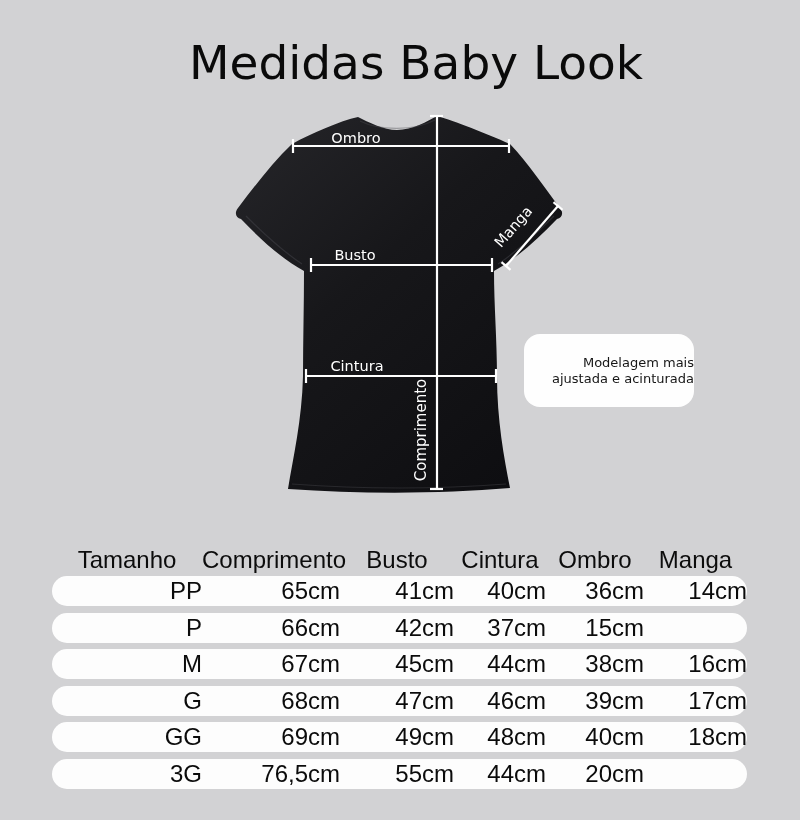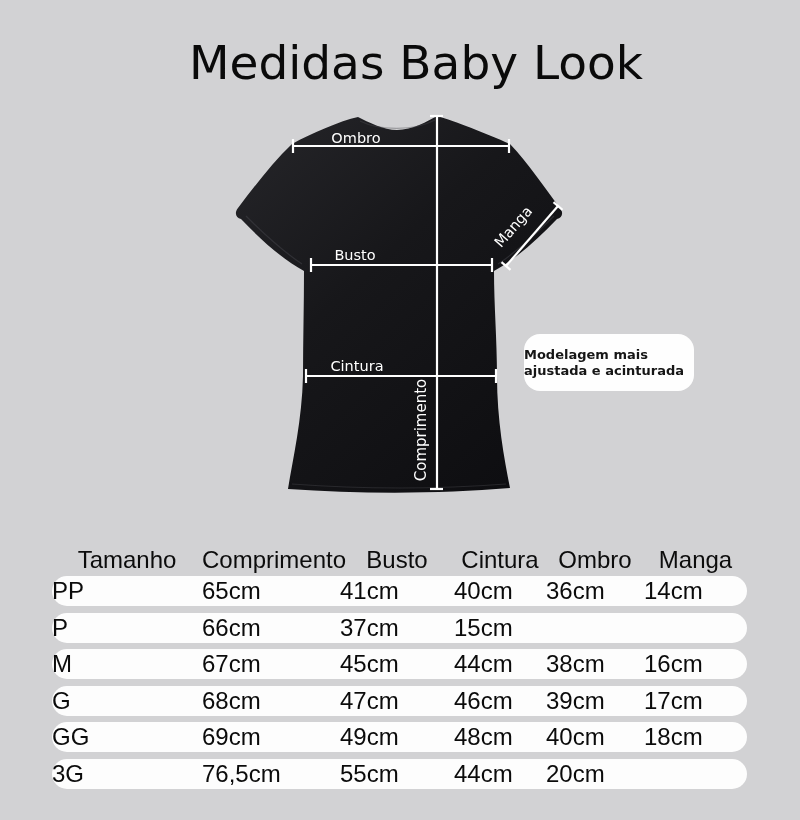--- a/index.html
+++ b/index.html
@@ -22,43 +22,43 @@
   .shirt-svg{position:absolute;left:180px;top:95px;width:540px;height:420px;}
 
   .dim-label{
     font-family:"DejaVu Sans","Liberation Sans",sans-serif;
     font-size:14.5px;fill:#ffffff;
   }
   .dim-line{stroke:#ffffff;stroke-width:2.2;}
   .seam{stroke:#4a4a4f;stroke-width:1.2;fill:none;}
 
   .note-bubble{
-    position:absolute;left:524px;top:334px;width:170px;height:57px;
+    position:absolute;left:524px;top:334px;width:170px;height:73px;
     background:#fefefe;border-radius:16px;
-    display:flex;flex-direction:column;align-items:flex-start;justify-content:center;
+    display:flex;flex-direction:column;align-items:flex-end;justify-content:center;
     font-family:"DejaVu Sans","Liberation Sans",sans-serif;
-    font-size:13px;line-height:16px;color:#161616;text-align:center;font-weight:bold;
+    font-size:13px;line-height:16px;color:#161616;text-align:center;
   }
 
   .size-table{position:absolute;left:52px;top:545px;width:695px;}
   .tgrid{
     display:grid;
     grid-template-columns:150px 138px 114px 92px 98px 103px;
     align-items:center;
   }
   .thead{height:30px;margin-bottom:1px;}
   .thead .th{
     text-align:center;font-size:24px;color:#0c0c0c;white-space:nowrap;overflow:visible;
   }
   .rows{display:flex;flex-direction:column;gap:6.6px;}
   .trow{
     height:30px;background:#fdfdfd;border-radius:15px;
   }
   .trow .td{
-    text-align:left;font-size:24px;color:#0b0b0b;white-space:nowrap;
+    text-align:right;font-size:24px;color:#0b0b0b;white-space:nowrap;
     line-height:30px;
   }
 </style>
 </head>
 <body>
 
 <div class="page">
 
   <h1 class="title">Medidas Baby Look</h1>
 
@@ -151,20 +151,21 @@
         <div class="td">PP</div>
         <div class="td">65cm</div>
         <div class="td">41cm</div>
         <div class="td">40cm</div>
         <div class="td">36cm</div>
         <div class="td">14cm</div>
       </div>
       <div class="tgrid trow">
         <div class="td">P</div>
         <div class="td">66cm</div>
+        <div class="td">42cm</div>
         <div class="td">37cm</div>
         <div class="td">15cm</div>
       </div>
       <div class="tgrid trow">
         <div class="td">M</div>
         <div class="td">67cm</div>
         <div class="td">45cm</div>
         <div class="td">44cm</div>
         <div class="td">38cm</div>
         <div class="td">16cm</div>

